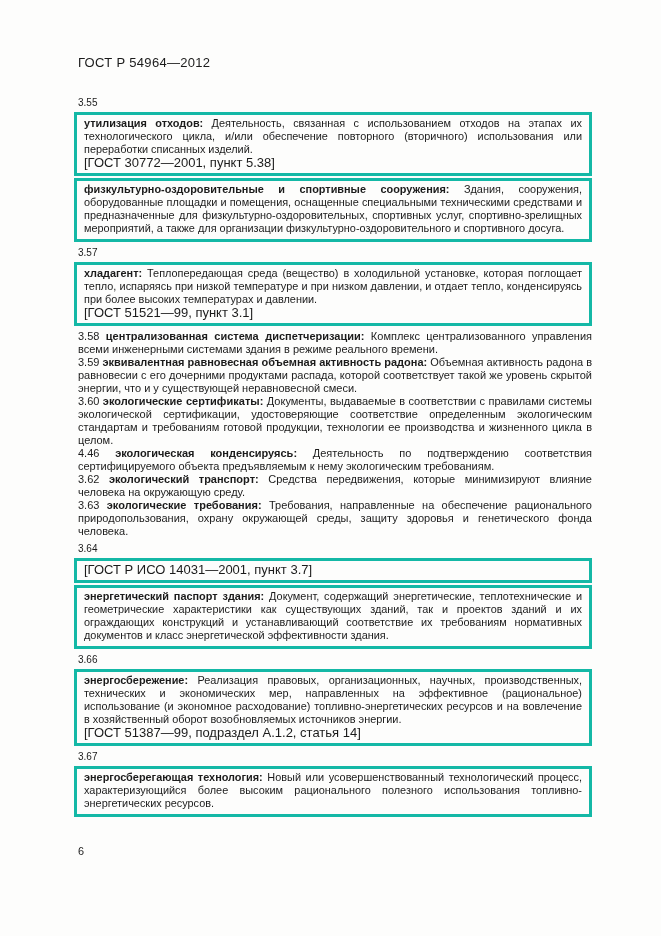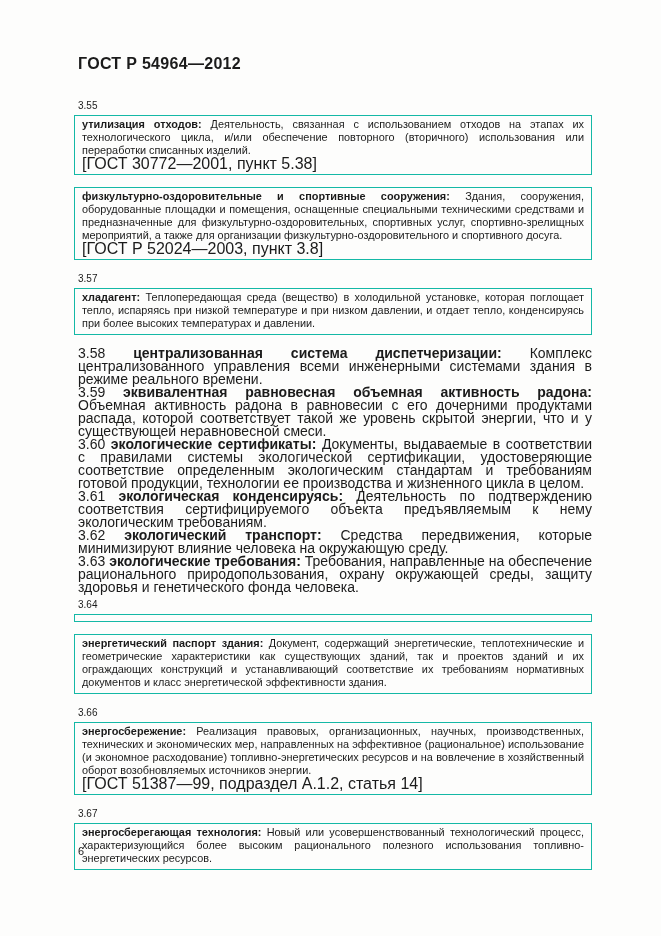--- a/index.html
+++ b/index.html
@@ -10,50 +10,50 @@
     color: #1b1b1b;
     position: relative;
     overflow: hidden;
   }
   .content {
     position: absolute;
     left: 78px; top: 55px;
     width: 514px;
   }
   .doc-header {
-    font-weight: bold;
-    font-size: 16px;
+    font-weight: normal;
+    font-size: 13px;
     letter-spacing: 0.3px;
     margin: 0 0 26px 0;
   }
   .entry-num {
     font-size: 10px;
     line-height: 13px;
     margin: 4px 0 3px 0;
   }
   .def-box {
-    border: 1px solid #14b8a6;
-    margin: 0 0 12px -4px;
+    border: 3px solid #14b8a6;
+    margin: 0 0 2px -4px;
     padding: 2px 7px 4px 7px;
   }
   .def-text {
     margin: 0;
     font-size: 10.9px;
     line-height: 13px;
     text-align: justify;
   }
   .term { font-weight: bold; }
   .ref {
-    font-size: 16px;
+    font-size: 13px;
     line-height: 13px;
   }
   .inline-group { margin-top: 4px; }
   .inline-entry {
     margin: 0;
-    font-size: 14px;
+    font-size: 11px;
     line-height: 13px;
     text-align: justify;
   }
   .page-number {
     position: absolute;
     left: 78px; top: 845px;
     font-size: 10.9px;
   }
 </style>
 </head>
@@ -67,43 +67,44 @@
     <div class="entry-num">3.55</div>
     <div class="def-box">
       <p class="def-text"><span class="term">утилизация отходов:</span> <span>Деятельность, связанная с использованием отходов на этапах их технологического цикла, и/или обеспечение повторного (вторичного) использования или переработки списанных изделий.</span></p>
       <div class="ref">[ГОСТ 30772—2001, пункт 5.38]</div>
     </div>
   </div>
 
   <div>
     <div class="def-box">
       <p class="def-text"><span class="term">физкультурно-оздоровительные и спортивные сооружения:</span> <span>Здания, сооружения, оборудованные площадки и помещения, оснащенные специальными техническими средствами и предназначенные для физкультурно-оздоровительных, спортивных услуг, спортивно-зрелищных мероприятий, а также для организации физкультурно-оздоровительного и спортивного досуга.</span></p>
-      <div class="ref">[ГОСТ Р 52024—2003, пункт 3.8]</div>
     </div>
   </div>
 
   <div>
     <div class="entry-num">3.57</div>
     <div class="def-box">
       <p class="def-text"><span class="term">хладагент:</span> <span>Теплопередающая среда (вещество) в холодильной установке, которая поглощает тепло, испаряясь при низкой температуре и при низком давлении, и отдает тепло, конденсируясь при более высоких температурах и давлении.</span></p>
+      <div class="ref">[ГОСТ 51521—99, пункт 3.1]</div>
     </div>
   </div>
 
   <div class="inline-group">
     <p class="inline-entry"><span>3.58</span> <span class="term">централизованная система диспетчеризации:</span> <span>Комплекс централизованного управления всеми инженерными системами здания в режиме реального времени.</span></p>
     <p class="inline-entry"><span>3.59</span> <span class="term">эквивалентная равновесная объемная активность радона:</span> <span>Объемная активность радона в равновесии с его дочерними продуктами распада, которой соответствует такой же уровень скрытой энергии, что и у существующей неравновесной смеси.</span></p>
     <p class="inline-entry"><span>3.60</span> <span class="term">экологические сертификаты:</span> <span>Документы, выдаваемые в соответствии с правилами системы экологической сертификации, удостоверяющие соответствие определенным экологическим стандартам и требованиям готовой продукции, технологии ее производства и жизненного цикла в целом.</span></p>
-    <p class="inline-entry"><span>3.61</span> <span class="term">экологическая конденсируясь:</span> <span>Деятельность по подтверждению соответствия сертифицируемого объекта предъявляемым к нему экологическим требованиям.</span></p>
+    <p class="inline-entry"><span>4.46</span> <span class="term">экологическая конденсируясь:</span> <span>Деятельность по подтверждению соответствия сертифицируемого объекта предъявляемым к нему экологическим требованиям.</span></p>
     <p class="inline-entry"><span>3.62</span> <span class="term">экологический транспорт:</span> <span>Средства передвижения, которые минимизируют влияние человека на окружающую среду.</span></p>
     <p class="inline-entry"><span>3.63</span> <span class="term">экологические требования:</span> <span>Требования, направленные на обеспечение рационального природопользования, охрану окружающей среды, защиту здоровья и генетического фонда человека.</span></p>
   </div>
 
   <div>
     <div class="entry-num">3.64</div>
     <div class="def-box">
+      <div class="ref">[ГОСТ Р ИСО 14031—2001, пункт 3.7]</div>
     </div>
   </div>
 
   <div>
     <div class="def-box">
       <p class="def-text"><span class="term">энергетический паспорт здания:</span> <span>Документ, содержащий энергетические, теплотехнические и геометрические характеристики как существующих зданий, так и проектов зданий и их ограждающих конструкций и устанавливающий соответствие их требованиям нормативных документов и класс энергетической эффективности здания.</span></p>
     </div>
   </div>
 
   <div>

